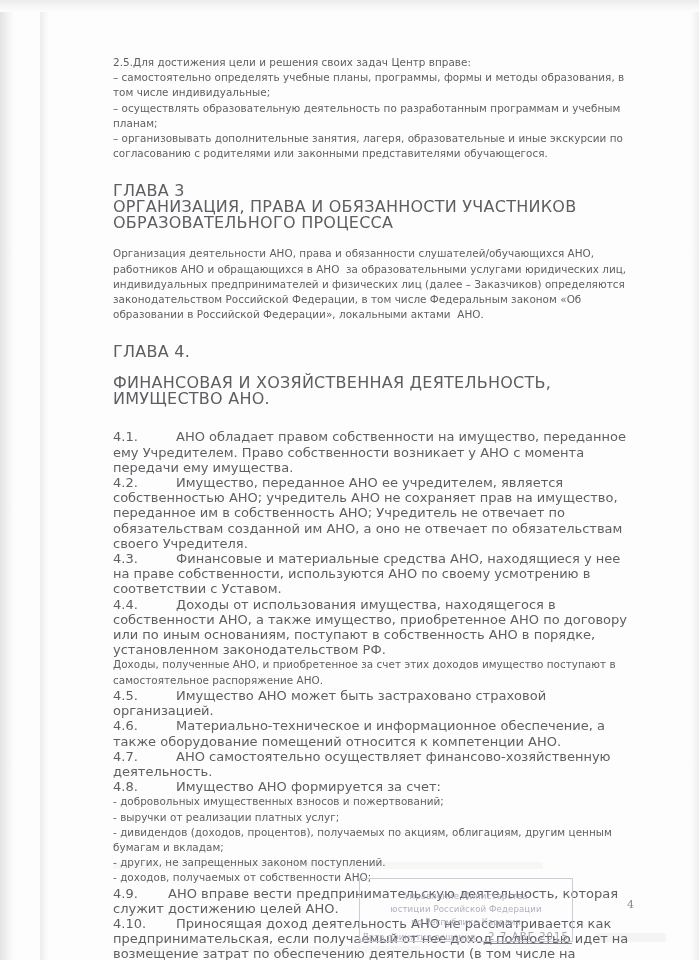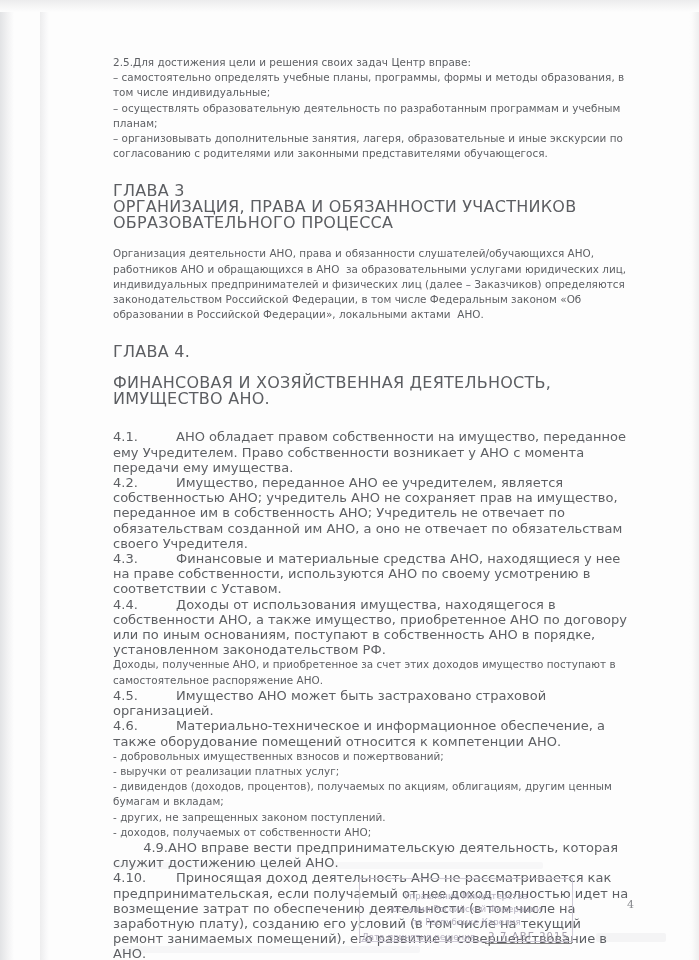--- a/index.html
+++ b/index.html
@@ -88,21 +88,20 @@
     margin: 0;
     color: #5e6064;
     white-space: pre-wrap;
   }
   .num-label {
     display: inline-block;
     width: 63px;
   }
   .num-label.wide {
     width: 55px;
-    text-align: right;
   }
 
   
   #stamp {
     position: absolute;
     left: 359px;
     top: 878px;
     width: 214px;
     height: 64px;
     border: 1px solid #c9c3d2;
@@ -186,20 +185,22 @@
     <div class="gap-lg"></div>
 
     <p class="numbered"><span class="num-label">4.1.</span><span>АНО обладает правом собственности на имущество, переданное ему Учредителем. Право собственности возникает у АНО с момента передачи ему имущества.</span></p>
     <p class="numbered"><span class="num-label">4.2.</span><span>Имущество, переданное АНО ее учредителем, является собственностью АНО; учредитель АНО не сохраняет прав на имущество, переданное им в собственность АНО; Учредитель не отвечает по обязательствам созданной им АНО, а оно не отвечает по обязательствам своего Учредителя.</span></p>
     <p class="numbered"><span class="num-label">4.3.</span><span>Финансовые и материальные средства АНО, находящиеся у нее на праве собственности, используются АНО по своему усмотрению в соответствии с Уставом.</span></p>
     <p class="numbered"><span class="num-label">4.4.</span><span>Доходы от использования имущества, находящегося в собственности АНО, а также имущество, приобретенное АНО по договору или по иным основаниям, поступают в собственность АНО в порядке, установленном законодательством РФ.</span></p>
     <p class="para">Доходы, полученные АНО, и приобретенное за счет этих доходов имущество поступают в самостоятельное распоряжение АНО.</p>
 
     <p class="numbered"><span class="num-label">4.5.</span><span>Имущество АНО может быть застраховано страховой организацией.</span></p>
     <p class="numbered"><span class="num-label">4.6.</span><span>Материально-техническое и информационное обеспечение, а также оборудование помещений относится к компетенции АНО.</span></p>
+    <p class="numbered"><span class="num-label">4.7.</span><span>АНО самостоятельно осуществляет финансово-хозяйственную деятельность.</span></p>
+    <p class="numbered"><span class="num-label">4.8.</span><span>Имущество АНО формируется за счет:</span></p>
 
     <p class="para">- добровольных имущественных взносов и пожертвований;</p>
     <p class="para">- выручки от реализации платных услуг;</p>
     <p class="para">- дивидендов (доходов, процентов), получаемых по акциям, облигациям, другим ценным бумагам и вкладам;</p>
     <p class="para">- других, не запрещенных законом поступлений.</p>
     <p class="para">- доходов, получаемых от собственности АНО;</p>
 
     <p class="numbered"><span class="num-label wide">4.9.</span><span>АНО вправе вести предпринимательскую деятельность, которая служит достижению целей АНО.</span></p>
     <p class="numbered"><span class="num-label">4.10.</span><span>Приносящая доход деятельность АНО не рассматривается как предпринимательская, если получаемый от нее доход полностью идет на возмещение затрат по обеспечению деятельности (в том числе на заработную плату), созданию его условий (в том числе на текущий ремонт занимаемых помещений), его развитие и совершенствование в АНО.</span></p>
 

